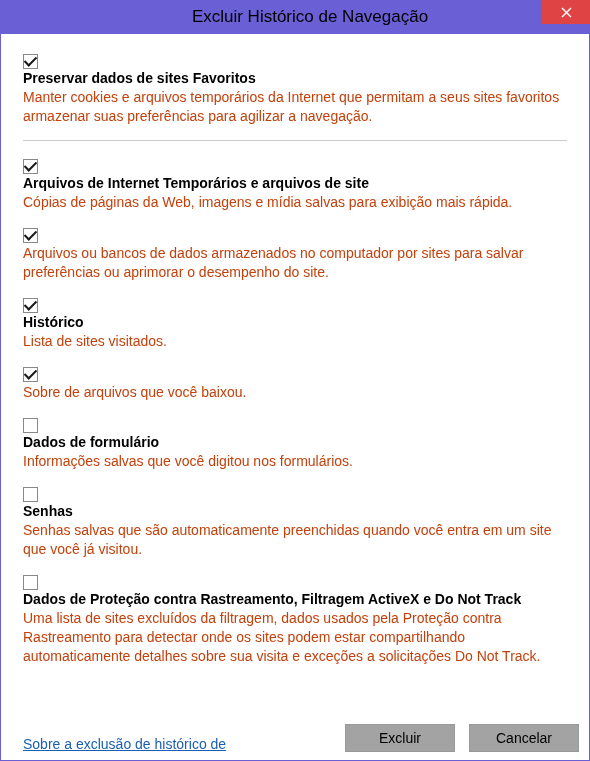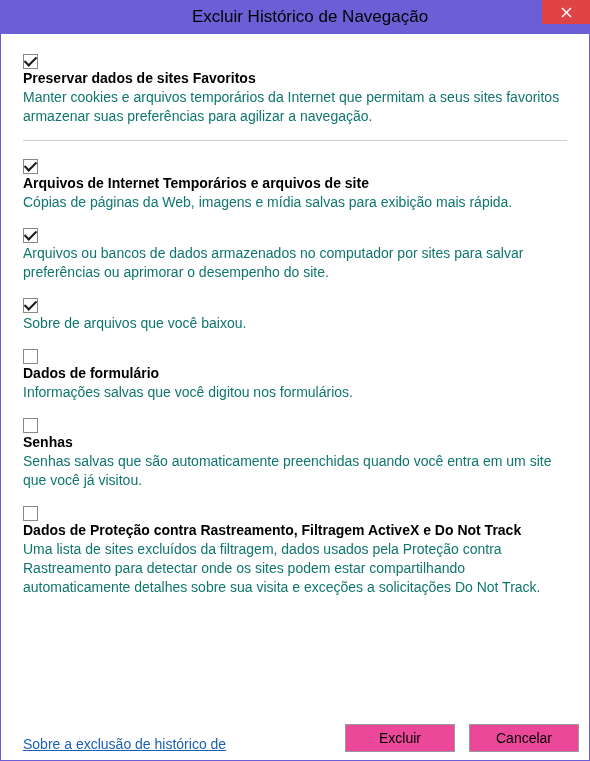--- a/index.html
+++ b/index.html
@@ -82,21 +82,21 @@
     .option-text {
       flex: 1;
     }
     .option-title {
       font-weight: bold;
       color: #000;
       font-size: 14px;
       line-height: 1.3;
     }
     .option-desc {
-      color: #0f766e;
+      color: #c2410c;
       font-size: 14px;
       line-height: 1.35;
       margin-top: 1px;
     }
     .divider {
       border: none;
       border-top: 1px solid #ccc;
       margin: 12px 0 16px 0;
     }
     .footer {
@@ -117,21 +117,21 @@
       max-width: 240px;
     }
     .buttons {
       display: flex;
       gap: 14px;
     }
     .btn {
       width: 110px;
       height: 28px;
       border: 1px solid #999;
-      background: #ec4899;
+      background: #a3a3a3;
       font-size: 14px;
       cursor: pointer;
       font-family: inherit;
       display: flex;
       align-items: center;
       justify-content: center;
     }
     .close-x {
       width: 11px;
       height: 11px;
@@ -172,20 +172,27 @@
     </div>
   </div>
 
   <div class="option">
     <div class="checkbox checked"></div>
     <div class="option-text">
       <div class="option-desc">Arquivos ou bancos de dados armazenados no computador por sites para salvar preferências ou aprimorar o desempenho do site.</div>
     </div>
   </div>
 
+  <div class="option">
+    <div class="checkbox checked"></div>
+    <div class="option-text">
+      <div class="option-title">Histórico</div>
+      <div class="option-desc">Lista de sites visitados.</div>
+    </div>
+  </div>
 
   <div class="option">
     <div class="checkbox checked"></div>
     <div class="option-text">
       <div class="option-desc">Sobre de arquivos que você baixou.</div>
     </div>
   </div>
 
   <div class="option">
     <div class="checkbox"></div>

